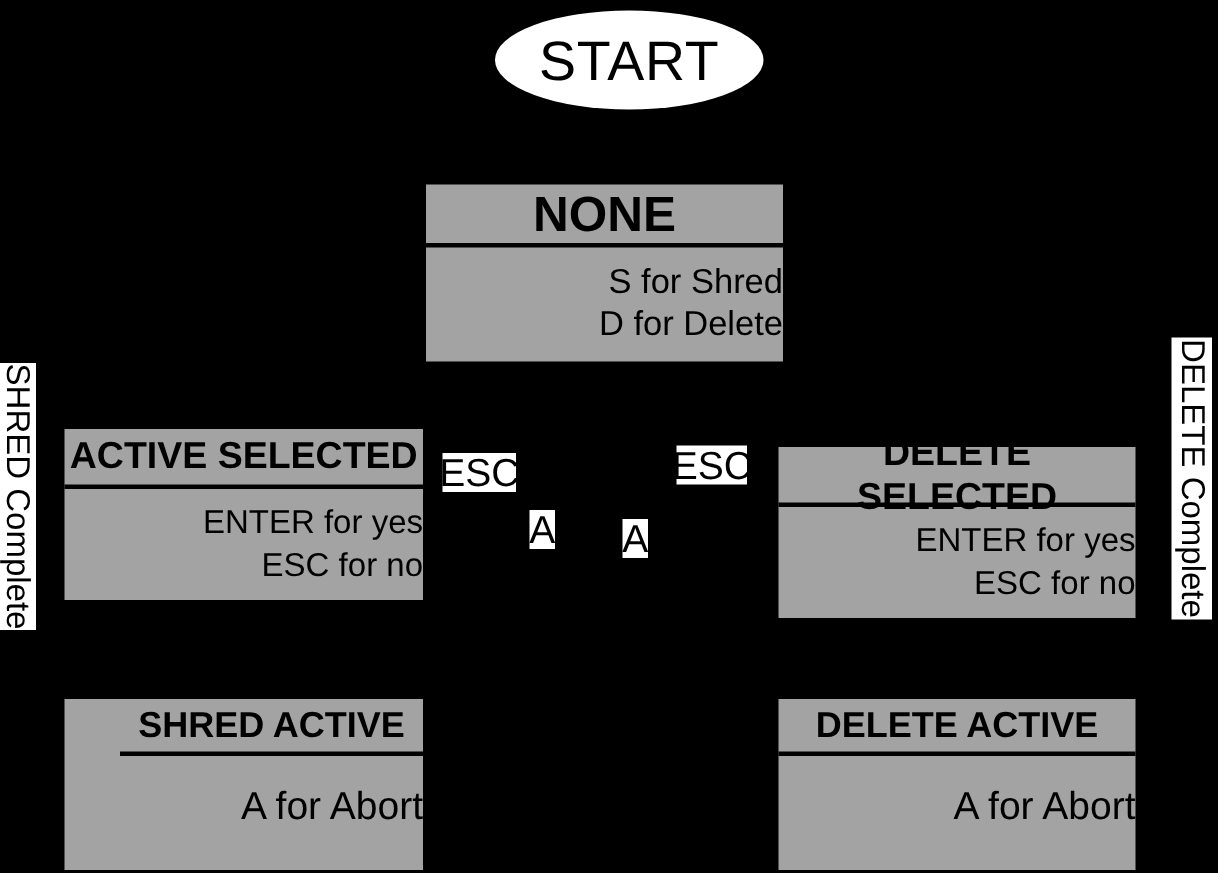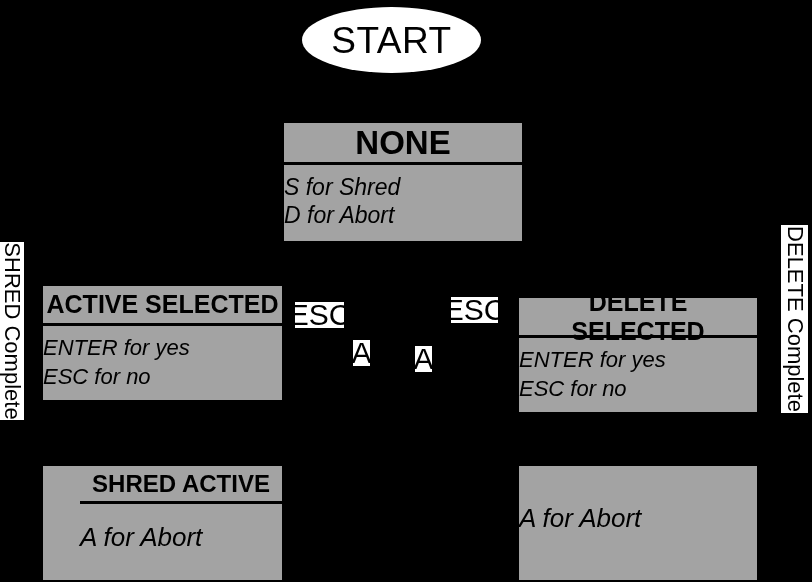--- a/index.html
+++ b/index.html
@@ -52,24 +52,23 @@
     display: flex;
     align-items: center;
     justify-content: center;
   }
   .state-body {
     color: #000000;
     text-align: center;
     flex: 1;
     display: flex;
     flex-direction: column;
-    align-items: flex-start;
-    justify-content: center;
-    box-sizing: border-box;
-    font-style: italic;
+    align-items: flex-end;
+    justify-content: center;
+    box-sizing: border-box;
   }
   .state-body .line {
     display: block;
     white-space: nowrap;
   }
 
   
   .state-none .state-title { height: 42px; font-size: 33px; }
   .state-none .state-body  { font-size: 23px; line-height: 28px; padding-bottom: 4px; }
 
@@ -96,21 +95,21 @@
     line-height: 1;
   }
   .side-label-left span  { transform: rotate(90deg); }
   .side-label-right span { transform: rotate(90deg); }
 
   
   .edge-label {
     position: absolute;
     background: #ffffff;
     color: #000000;
-    font-size: 30px;
+    font-size: 26px;
     line-height: 1;
     display: flex;
     align-items: center;
     justify-content: center;
     white-space: nowrap;
     box-sizing: border-box;
   }
 
   
   .edges {
@@ -136,29 +135,29 @@
       <path d="M639,400 L639,466"></path>
       <path d="M283,330 L403,330 L403,200"></path>
       <path d="M519,310 L403,310 L403,200"></path>
       <path d="M283,500 L362,500 L362,355"></path>
       <path d="M519,505 L424,505 L424,360"></path>
       <path d="M24,330 L43,330"></path>
       <path d="M757,330 L781,330"></path>
     </g>
   </svg>
 
-  <div class="terminal" style="left:302px; top:7px; width:179px; height:66px;">
+  <div class="terminal" style="left:330px; top:7px; width:179px; height:66px;">
     <div class="terminal-label">START</div>
   </div>
 
   <div class="state state-none" style="left:284px; top:123px; width:238px; height:118px;">
     <div class="state-title">NONE</div>
     <div class="state-body">
       <span class="line">S for Shred</span>
-      <span class="line">D for Abort</span>
+      <span class="line">D for Delete</span>
     </div>
   </div>
 
   <div class="state state-sel" style="left:43px; top:286px; width:239px; height:114px;">
     <div class="state-title">ACTIVE SELECTED</div>
     <div class="state-body">
       <span class="line">ENTER for yes</span>
       <span class="line">ESC for no</span>
     </div>
   </div>
@@ -172,20 +171,21 @@
   </div>
 
   <div class="state state-act" style="left:43px; top:466px; width:239px; height:114px;padding-left:37px;">
     <div class="state-title">SHRED ACTIVE</div>
     <div class="state-body">
       <span class="line">A for Abort</span>
     </div>
   </div>
 
   <div class="state state-act" style="left:519px; top:466px; width:238px; height:114px;">
+    <div class="state-title">DELETE ACTIVE</div>
     <div class="state-body">
       <span class="line">A for Abort</span>
     </div>
   </div>
 
   <div class="side-label side-label-left" style="left:0px; top:242px; width:24px; height:178px;">
     <span>SHRED Complete</span>
   </div>
 
   <div class="side-label side-label-right" style="left:781px; top:225px; width:27px; height:188px;">

